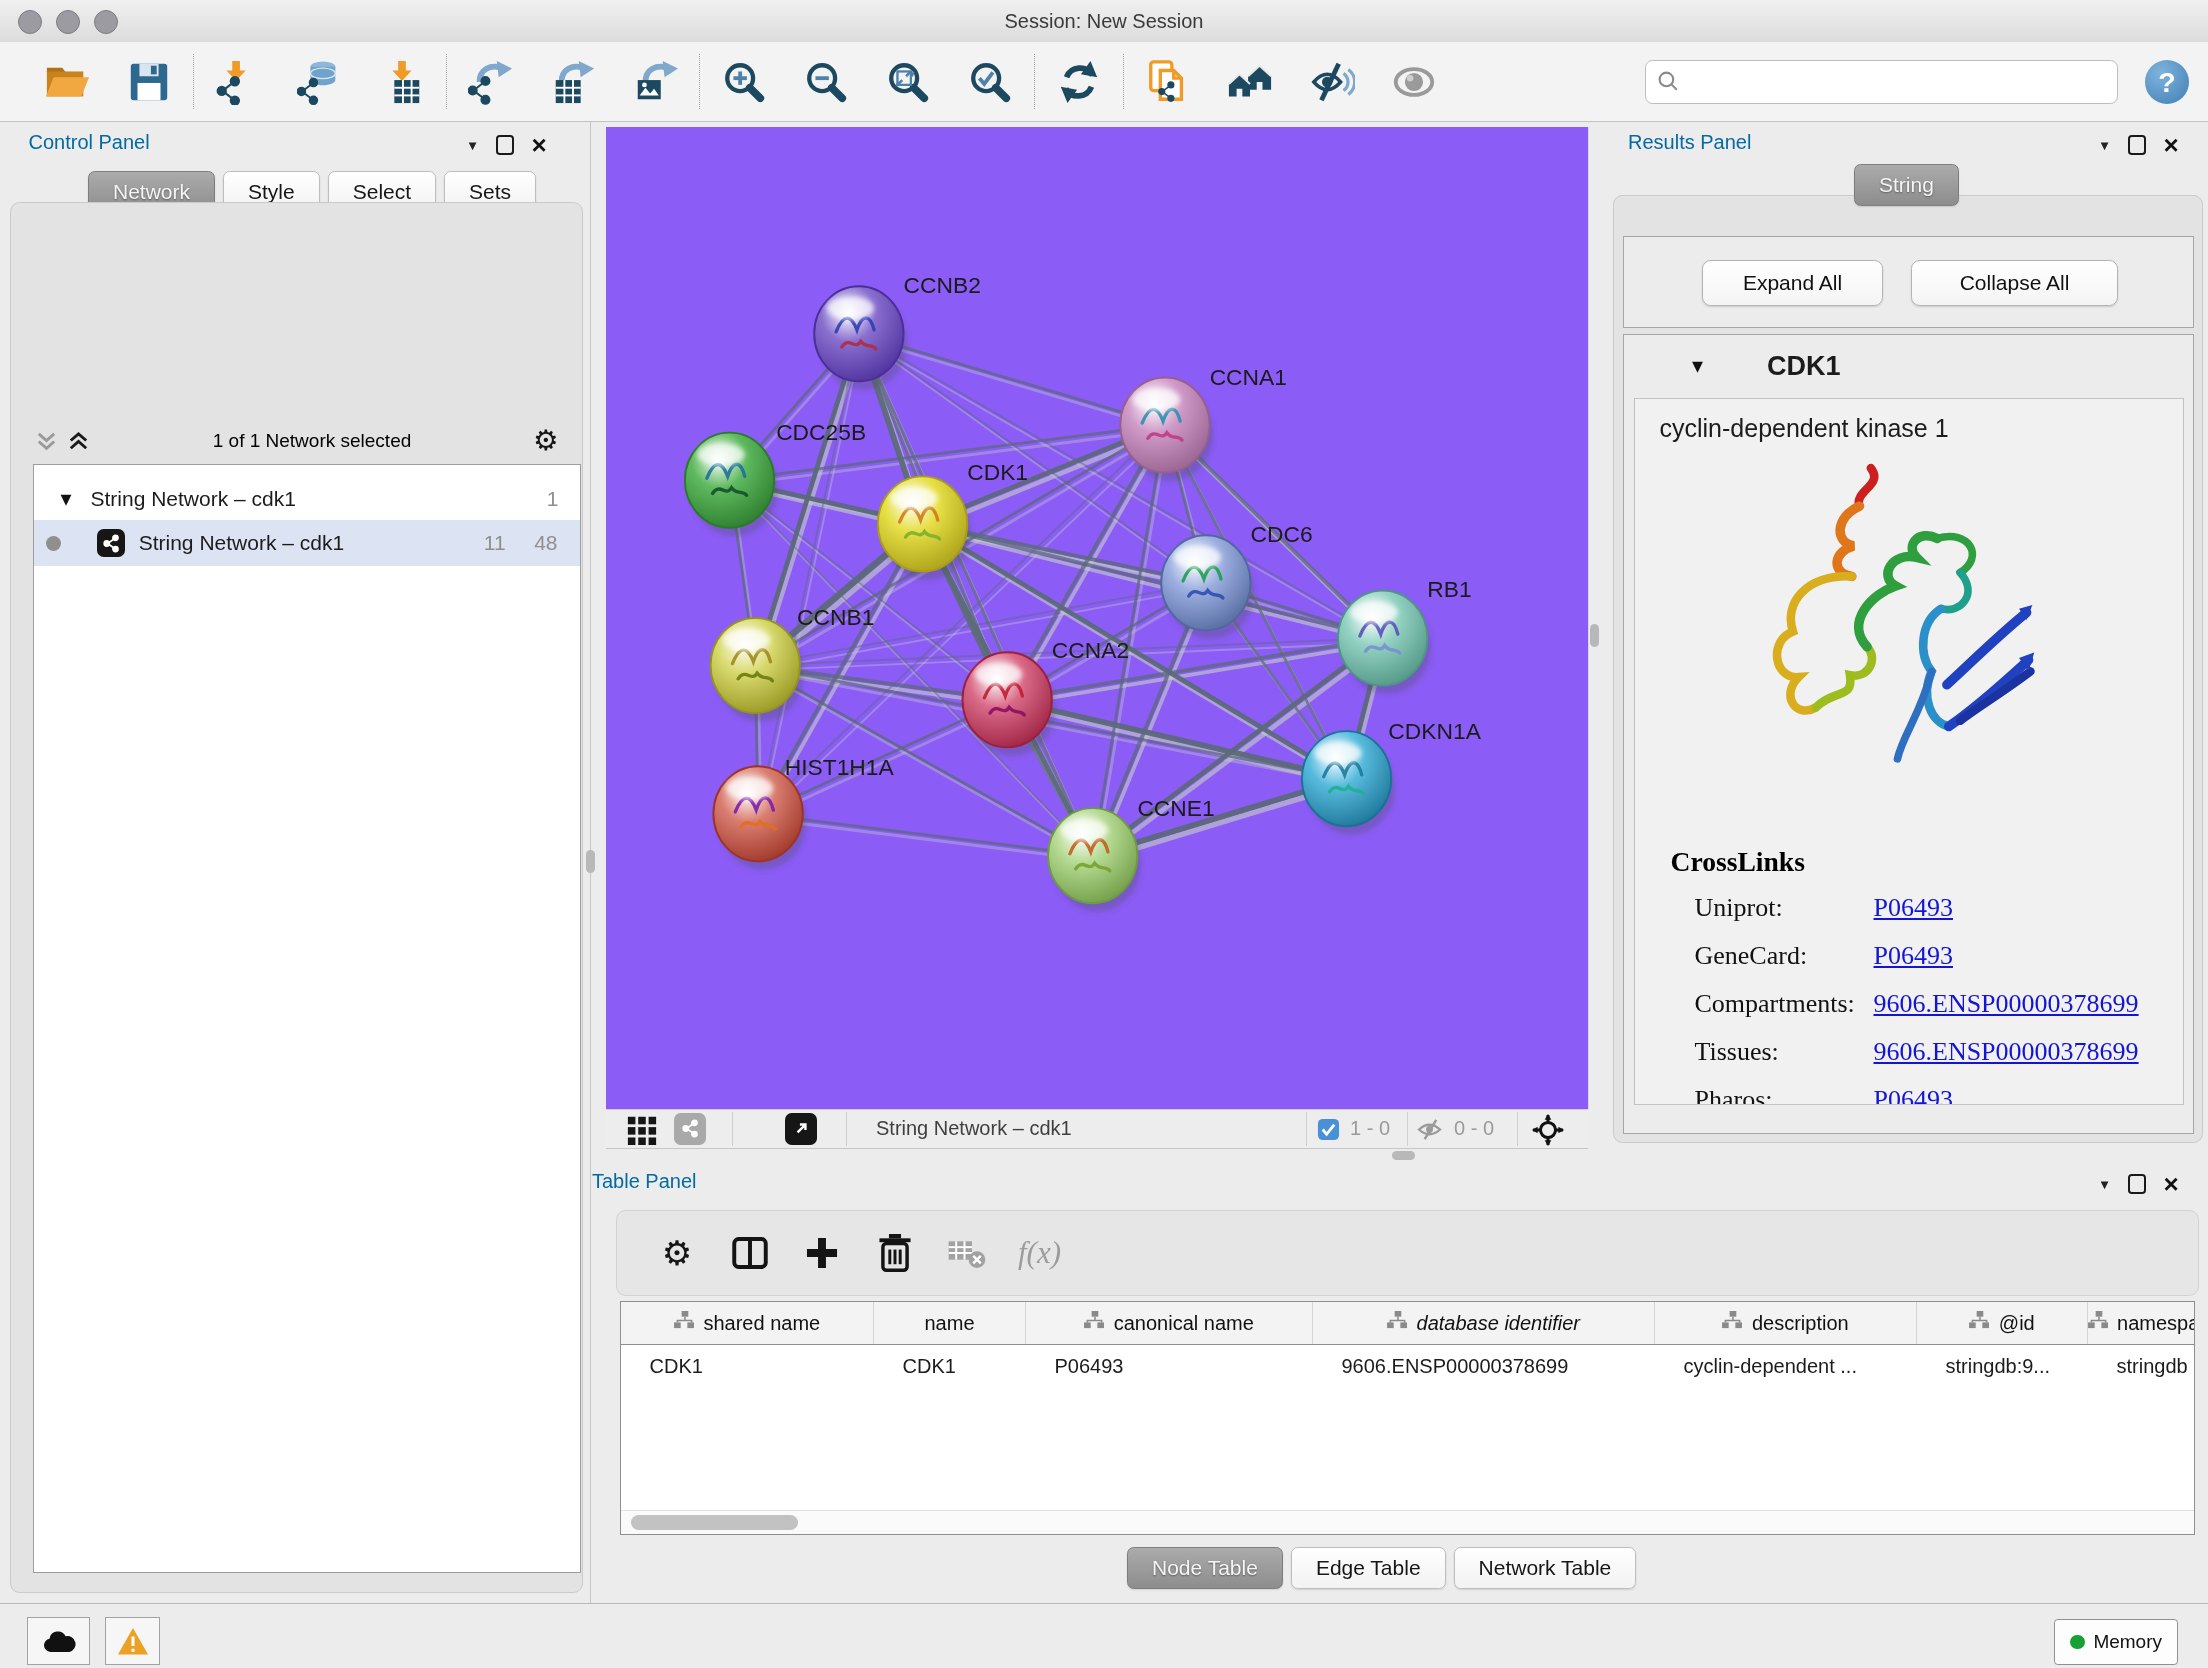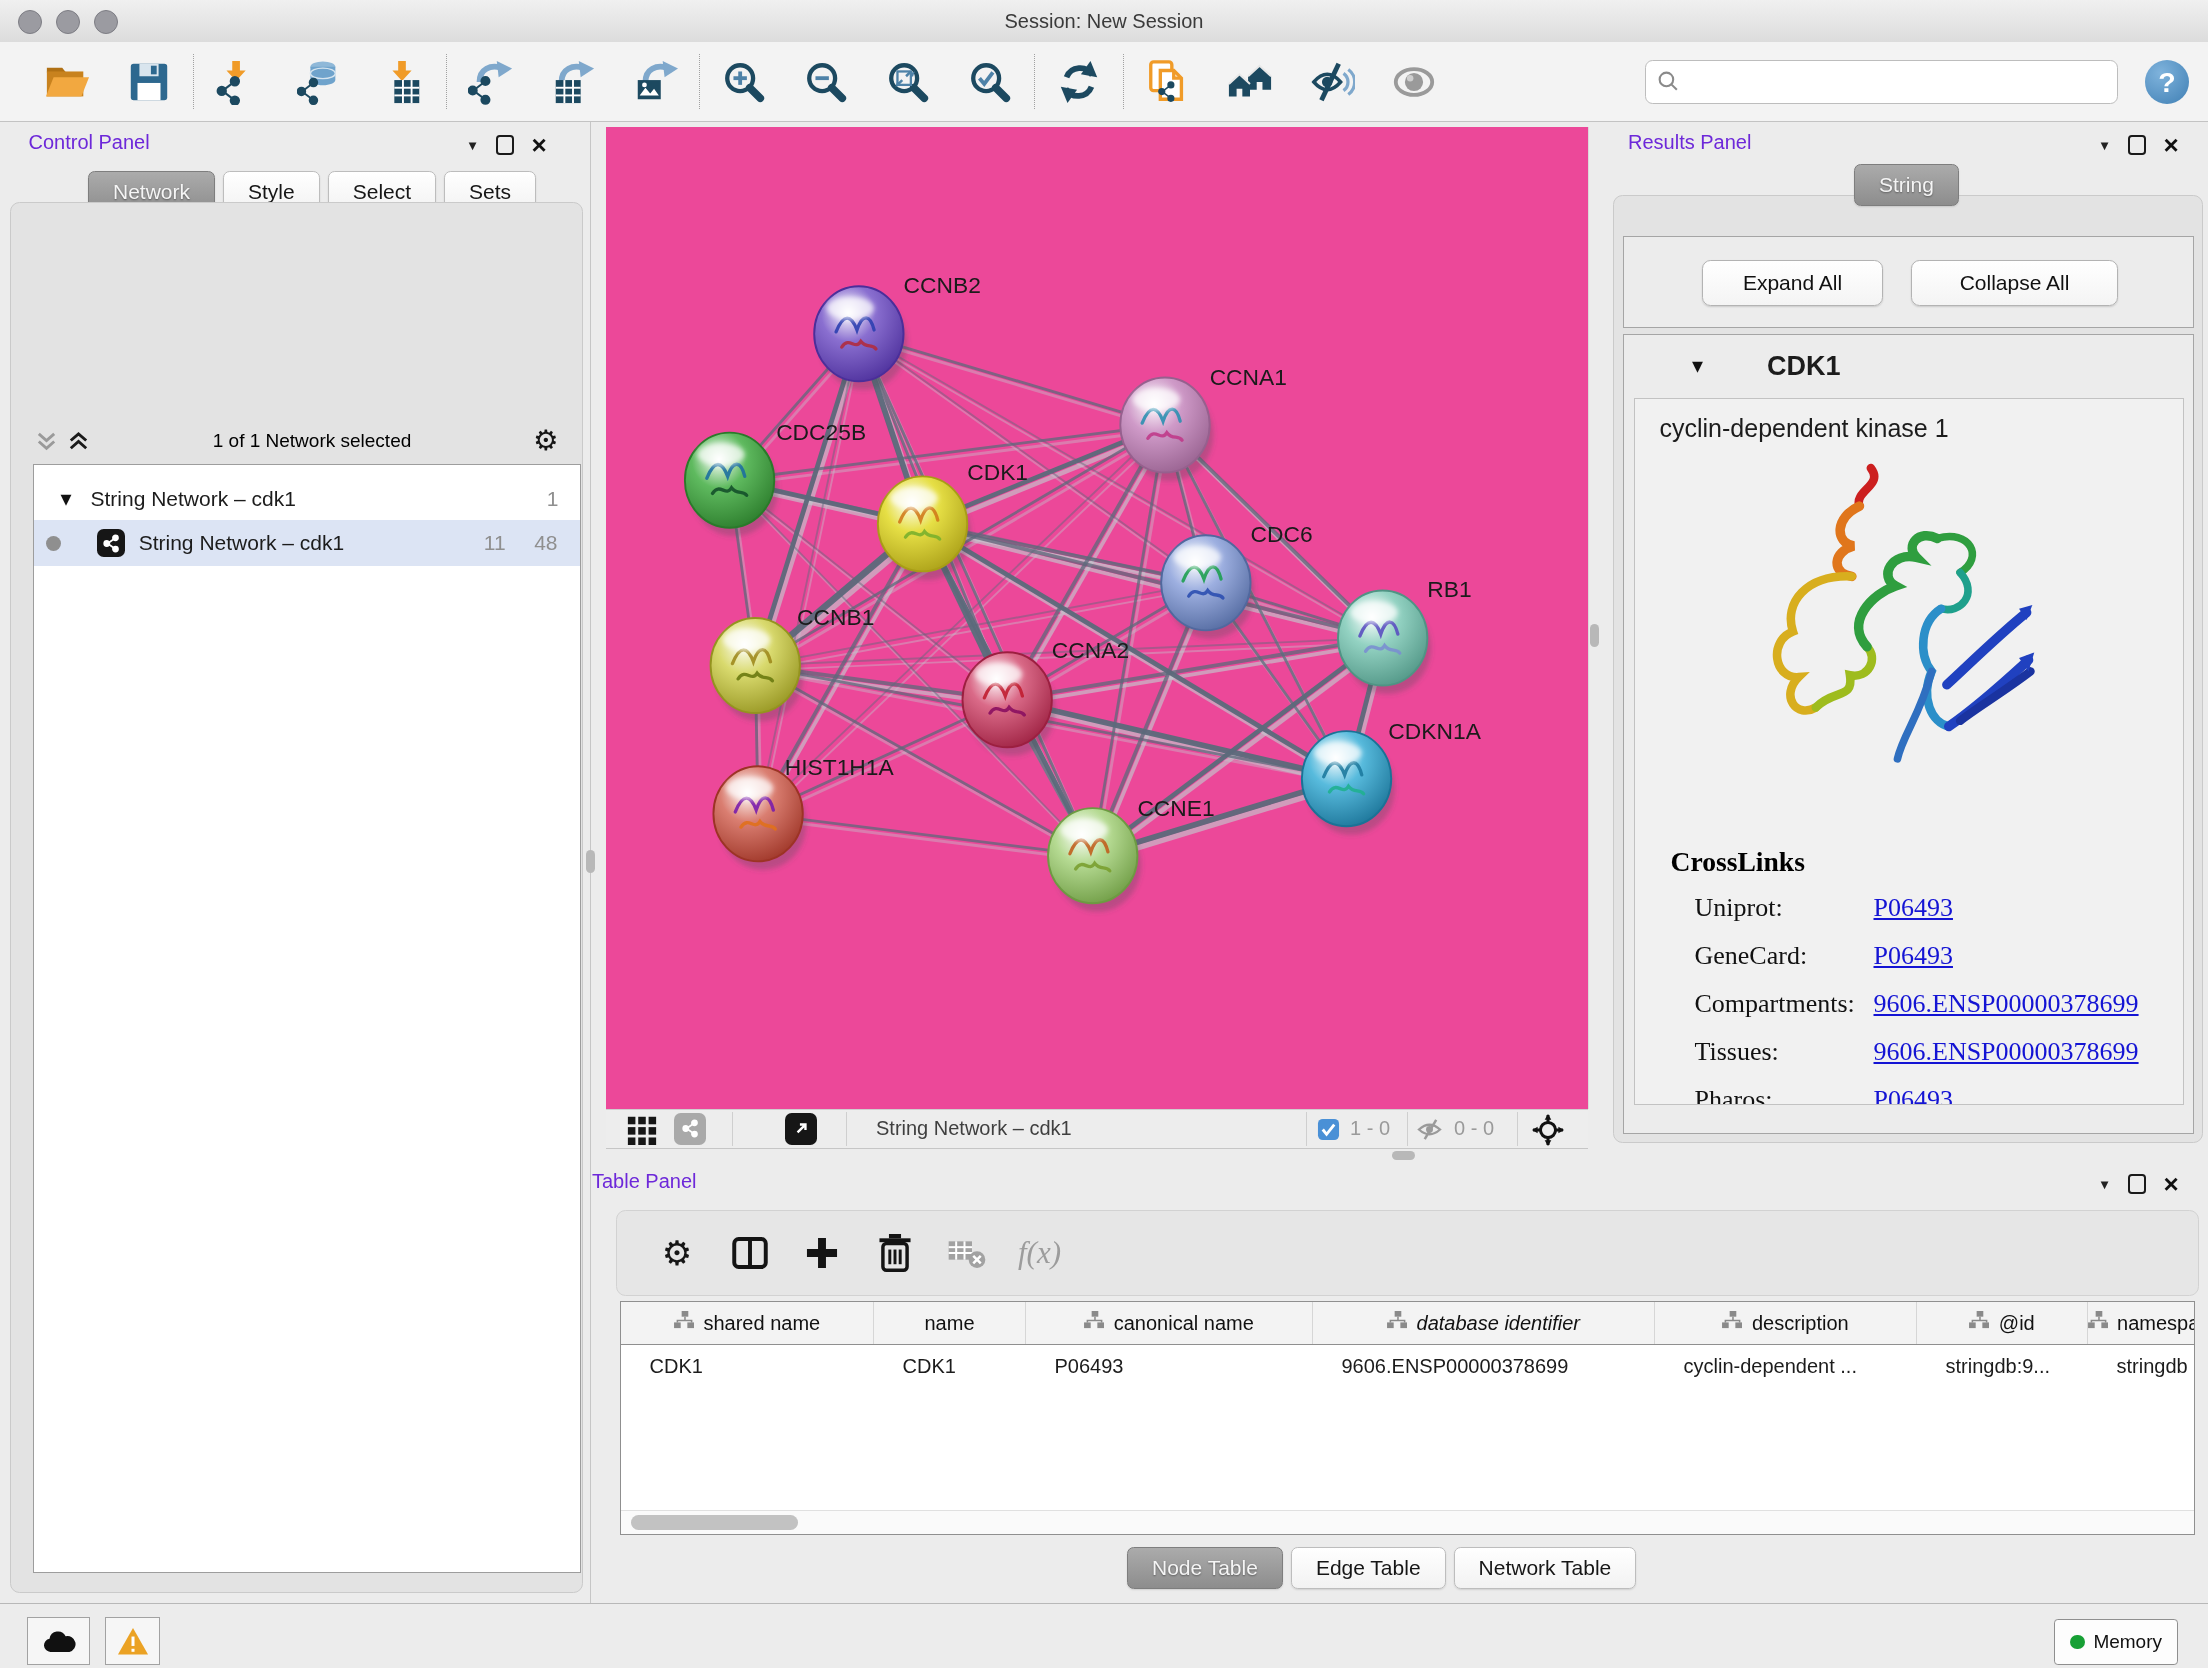--- a/index.html
+++ b/index.html
@@ -19,21 +19,21 @@
   .tb-icon{width:46px;height:46px;display:inline-block;}
   .tb-icon svg{width:46px;height:46px;display:block;}
   .tb-sep{height:55px;border-left:1.9px dotted #a0a0a0;margin:0 21px;}
   .search-wrap{margin-left:auto;margin-right:27px;width:473px;height:44px;background:#fff;
     border:1px solid #bdbdbd;border-radius:7.6px;display:flex;align-items:center;padding-left:9.5px;box-sizing:border-box;}
   .search-wrap svg{width:25px;height:25px;}
   .search-wrap input{border:none;outline:none;flex:1;height:38px;font-size:20px;background:transparent;}
   .help-btn{width:44px;height:44px;border-radius:50%;background:radial-gradient(circle at 35% 30%,#7fb3dc,#3f7fb4);
     color:#fff;font-size:28.5px;font-weight:bold;text-align:center;line-height:44px;margin-right:19px;}
   
-  .panel-title{position:absolute;font-size:20px;color:#6d28d9;}
+  .panel-title{position:absolute;font-size:20px;color:#0369a1;}
   .panel-btns{position:absolute;display:flex;align-items:center;gap:17px;}
   .pb-collapse{font-size:13.3px;color:#222;}
   .pb-float{width:14.3px;height:16px;border:2.4px solid #1a1a1a;border-radius:3.8px;}
   .pb-close{font-size:26px;font-weight:bold;color:#111;line-height:19px;}
   .seg-tabs{position:absolute;display:flex;gap:8px;}
   .seg-tab{height:40px;line-height:40px;padding:0 24px;background:linear-gradient(#ffffff,#f2f2f2);
     border:1px solid #bdbdbd;border-radius:6.7px;font-size:21px;color:#161616;box-shadow:0 1px 1.9px rgba(0,0,0,.12);}
   .seg-tab.active{background:linear-gradient(#ababab,#8d8d8d);color:#f5f5f5;border-color:#7e7e7e;
     text-shadow:0 1px 1.9px rgba(0,0,0,.4);}
   .inner-panel{position:absolute;background:#e3e3e3;border:1px solid #cacaca;border-radius:9.5px;}
@@ -44,21 +44,21 @@
   .gear{font-size:28.5px;color:#161616;font-family:"DejaVu Sans",sans-serif;line-height:28.5px;}
   .net-list{position:absolute;left:22px;top:261px;width:546px;bottom:19px;background:#fff;border:1.4px solid #9d9d9d;}
   .tree-row{position:absolute;left:0;right:0;height:46px;display:flex;align-items:center;font-size:21px;}
   .tree-row .cnt{color:#8f8f8f;}
   .row-sel{background:#dce4f4;}
   .tri{font-size:14.3px;color:#111;font-family:"DejaVu Sans",sans-serif;}
   .dot{width:15px;height:15px;border-radius:50%;background:#8f8f8f;}
   .sq-icon{width:28.5px;height:28.5px;border-radius:6.7px;display:flex;align-items:center;justify-content:center;}
   .sq-icon svg{width:19px;height:19px;}
   
-  .net-canvas{position:absolute;left:606px;top:127px;width:982px;height:982px;background:#ec4899;border-right:1px solid #dadada;}
+  .net-canvas{position:absolute;left:606px;top:127px;width:982px;height:982px;background:#8b5cf6;border-right:1px solid #dadada;}
   .net-toolbar{position:absolute;left:606px;top:1109px;width:982px;height:38px;background:#ededed;
     border-top:1px solid #cfcfcf;border-bottom:1px solid #c6c6c6;}
   .net-toolbar .nt-sep{position:absolute;top:1.9px;bottom:1.9px;border-left:1px solid #cfcfcf;}
   .nt-item{position:absolute;top:2.9px;}
   .nt-label{position:absolute;font-size:20px;color:#3f3f3f;top:6.7px;}
   .nt-count{position:absolute;font-size:20px;color:#9a9a9a;top:6.7px;}
   .handle{position:absolute;background:#b8b8b8;border-radius:7.6px;}
   
   .rp-box{position:absolute;border:1.9px solid #a5a5a5;background:#ececec;}
   .btn{height:44px;background:linear-gradient(#ffffff,#f4f4f4);border:1px solid #b3b3b3;border-radius:8.6px;

